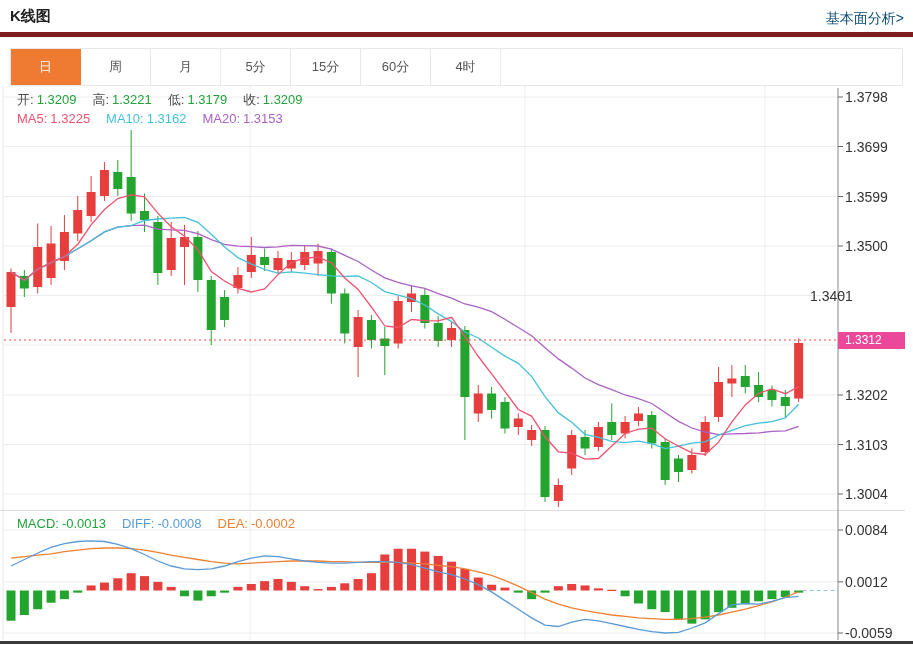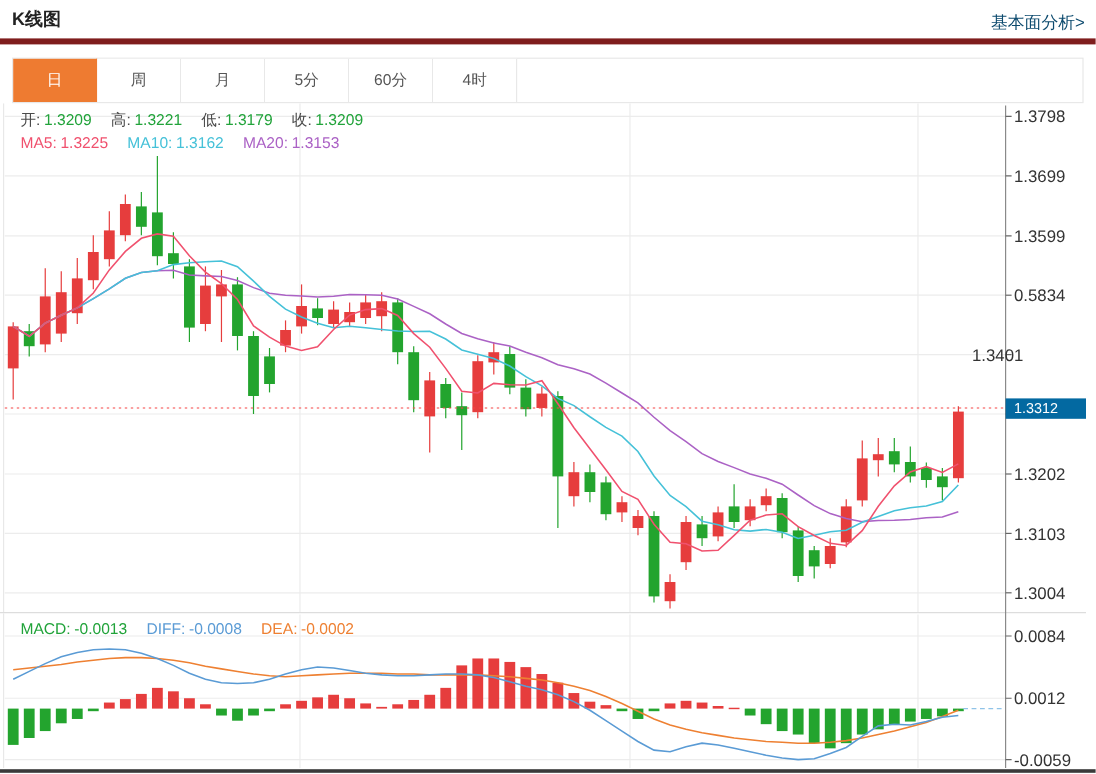--- a/index.html
+++ b/index.html
@@ -9,36 +9,37 @@
   .hdr .lnk{position:absolute;right:9px;top:10px;font-size:14px;color:#0c4a6e;text-decoration:none;cursor:pointer;}
   .tabbar{position:absolute;left:10px;top:48px;width:893px;height:38px;border:1px solid #e8e8e8;box-sizing:border-box;display:flex;background:#fff;}
   .tab{width:69px;height:100%;line-height:36px;text-align:center;font-size:13px;color:#555;border-right:1px solid #e8e8e8;cursor:pointer;background:#fff;}
   .tab.active{background:#ee7b31;color:#fff;border-right-color:#ee7b31;}
   .chartwrap{position:absolute;left:0;top:86px;width:913px;height:559px;}
   svg{position:absolute;left:0;display:block;}
   .legend{position:absolute;font-size:13px;white-space:nowrap;}
   .legend .lb{color:#4a4a4a;margin-right:3px;}
   .legend .vl{margin-right:16px;}
   .ticklabel{position:absolute;font-size:14px;color:#333;line-height:14px;}
-  .badge{position:absolute;left:838px;top:332px;width:67px;height:17px;background:#0369a1;color:#fff;font-size:12px;line-height:17px;padding-left:7px;box-sizing:border-box;}
+  .badge{position:absolute;left:838px;top:332px;width:67px;height:17px;background:#ec4899;color:#fff;font-size:12px;line-height:17px;padding-left:7px;box-sizing:border-box;}
   .scrollbar{position:absolute;left:0;top:555px;width:913px;height:3px;background:#3a3a3a;}
 </style>
 </head>
 <body>
 
 <div class="hdr">
   <span class="ttl">K线图</span>
   <a class="lnk">基本面分析&gt;</a>
 </div>
 
 <div class="tabbar" id="tabbar">
     <div class="tab active">日</div>
     <div class="tab">周</div>
     <div class="tab">月</div>
     <div class="tab">5分</div>
+    <div class="tab">15分</div>
     <div class="tab">60分</div>
     <div class="tab">4时</div>
   </div>
 
 <div class="chartwrap">
   <svg id="mainSvg" width="913" height="424" viewBox="0 86 913 424" style="top:0;">
       <g>
         <line x1="4" y1="97" x2="838" y2="97" stroke="#ececec" stroke-width="1"></line>
         <line x1="4" y1="146.50000000000014" x2="838" y2="146.50000000000014" stroke="#ececec" stroke-width="1"></line>
         <line x1="4" y1="196.49999999999915" x2="838" y2="196.49999999999915" stroke="#ececec" stroke-width="1"></line>
@@ -279,21 +280,21 @@
         <line x1="838" y1="633" x2="843" y2="633" stroke="#666" stroke-width="1"></line>
       </g>
     </svg>
   <div class="legend" id="ohlcLegend" style="left:17px;top:5px;"><span class="lb">开:</span><span class="vl" style="color: rgb(33, 163, 58);">1.3209</span><span class="lb">高:</span><span class="vl" style="color: rgb(33, 163, 58);">1.3221</span><span class="lb">低:</span><span class="vl" style="color: rgb(33, 163, 58);">1.3179</span><span class="lb">收:</span><span class="vl" style="color: rgb(33, 163, 58);">1.3209</span></div>
   <div class="legend" id="maLegend" style="left:17px;top:25px;"><span class="lb" style="color: rgb(240, 81, 110);">MA5:</span><span class="vl" style="color: rgb(240, 81, 110);">1.3225</span><span class="lb" style="color: rgb(69, 193, 216);">MA10:</span><span class="vl" style="color: rgb(69, 193, 216);">1.3162</span><span class="lb" style="color: rgb(171, 98, 197);">MA20:</span><span class="vl" style="color: rgb(171, 98, 197);">1.3153</span></div>
   <div class="legend" id="macdLegend" style="left:17px;top:430px;"><span class="lb" style="color: rgb(33, 163, 58);">MACD:</span><span class="vl" style="color: rgb(33, 163, 58);">-0.0013</span><span class="lb" style="color: rgb(90, 155, 213);">DIFF:</span><span class="vl" style="color: rgb(90, 155, 213);">-0.0008</span><span class="lb" style="color: rgb(238, 128, 50);">DEA:</span><span class="vl" style="color: rgb(238, 128, 50);">-0.0002</span></div>
   <div id="priceAxisLabels">
       <div class="ticklabel" style="left: 845px; top: 4px;">1.3798</div>
       <div class="ticklabel" style="left: 845px; top: 53.5px;">1.3699</div>
       <div class="ticklabel" style="left: 845px; top: 103.5px;">1.3599</div>
-      <div class="ticklabel" style="left: 845px; top: 153px;">0.5834</div>
+      <div class="ticklabel" style="left: 845px; top: 153px;">1.3500</div>
       <div class="ticklabel" style="left: 810px; top: 202.5px;">1.3401</div>
       <div class="ticklabel" style="left: 845px; top: 302px;">1.3202</div>
       <div class="ticklabel" style="left: 845px; top: 351.5px;">1.3103</div>
       <div class="ticklabel" style="left: 845px; top: 401px;">1.3004</div>
     </div>
   <div id="macdAxisLabels">
       <div class="ticklabel" style="left: 845px; top: 437px;">0.0084</div>
       <div class="ticklabel" style="left: 845px; top: 488.86px;">0.0012</div>
       <div class="ticklabel" style="left: 845px; top: 540px;">-0.0059</div>
     </div>

